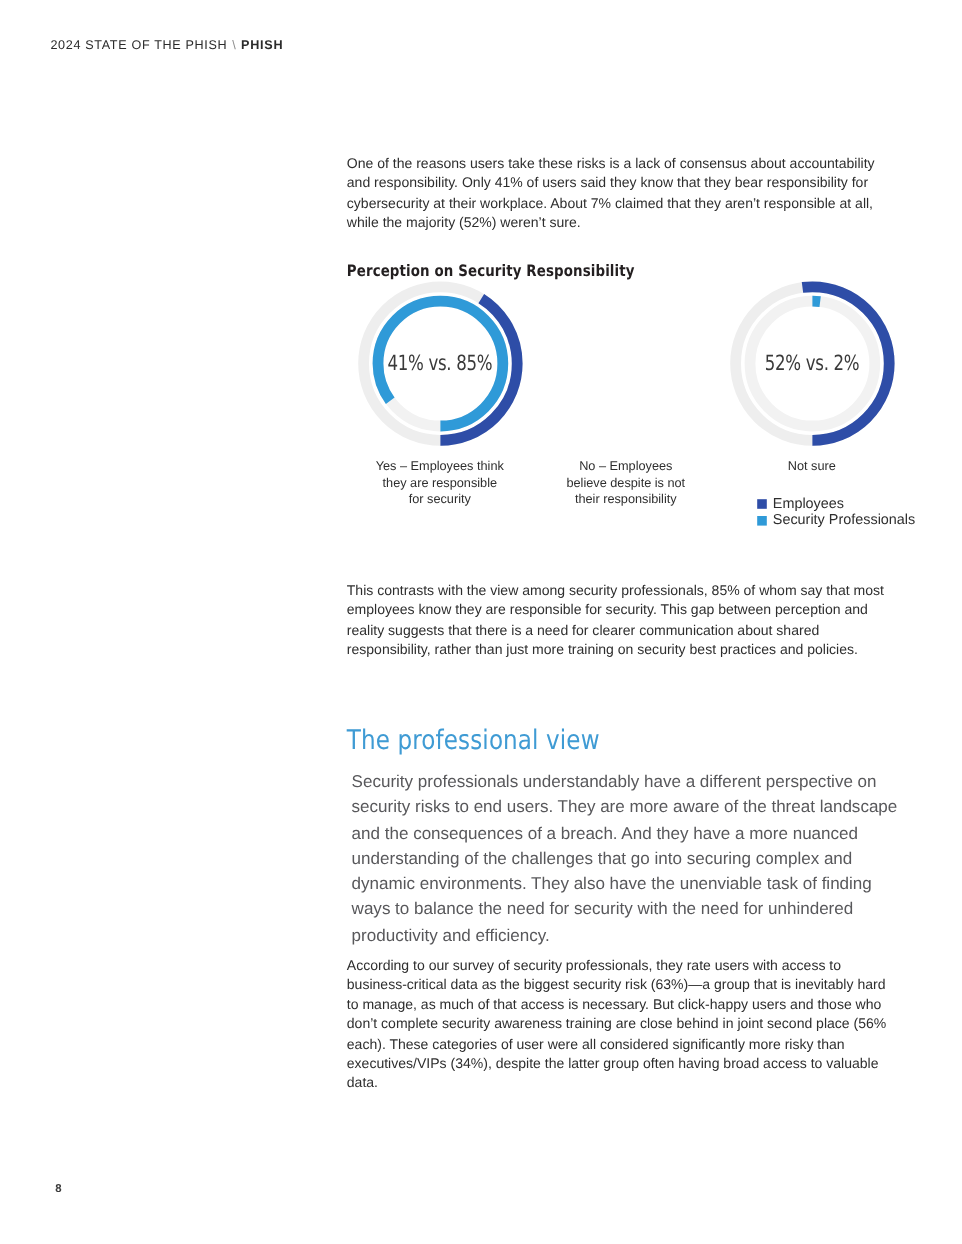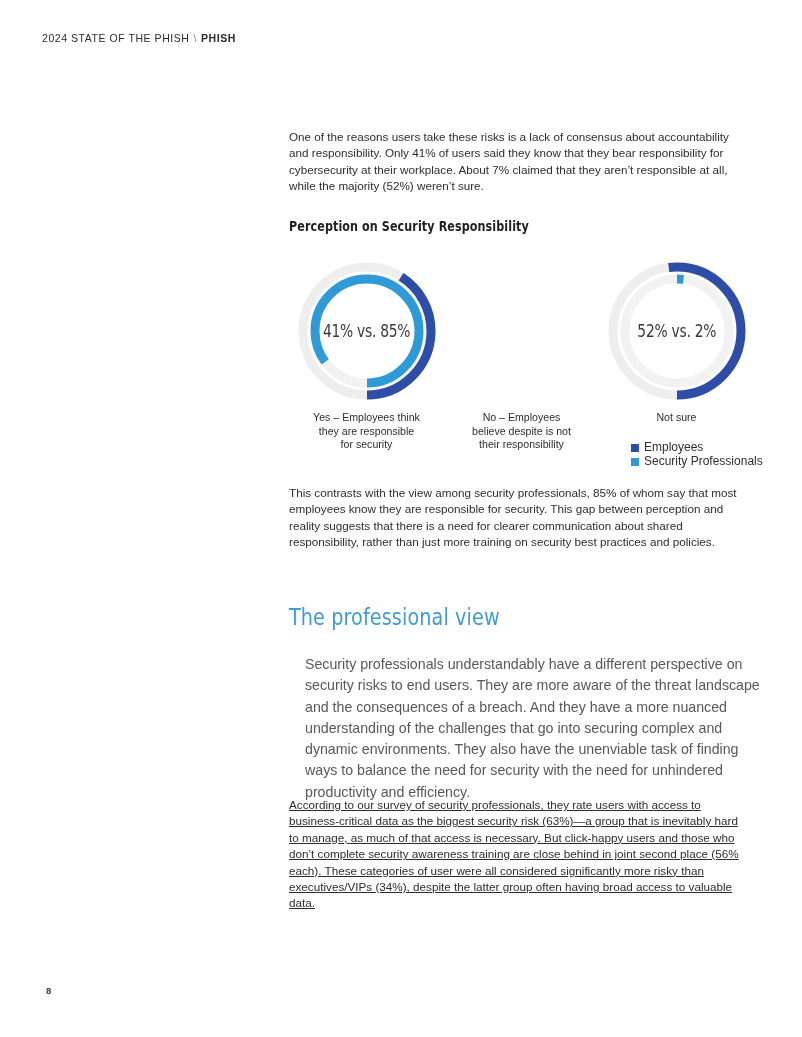--- a/index.html
+++ b/index.html
@@ -63,38 +63,38 @@
   }
   p.body{
     margin:0;
     font-size:11.7px;
     line-height:16.4px;
     color:#2e2e2e;
     text-align:left;
   }
   .p-intro{top:129px;position:absolute;width:452px;}
   .p-contrast{top:485px;position:absolute;width:452px;}
-  .p-last{top:797px;position:absolute;width:455px;text-decoration:underline;}
+  .p-last{top:797px;position:absolute;width:455px;}
 
   .chart-title{
     position:absolute;
     top:219px;
     font-size:13.2px;
     font-weight:bold;
     color:#231f20;
     font-family:"DejaVu Sans Condensed","Liberation Sans Narrow","Liberation Sans",sans-serif;
     letter-spacing:.1px;
     transform:scaleX(.94);
     transform-origin:left top;
   }
 
   
   .charts{
     position:absolute;
-    top:256px;
+    top:228px;
     left:0;
     width:455px;
     height:215px;
   }
   .donut-wrap{
     position:absolute;
     top:0;
     width:155px;
     height:150px;
   }
@@ -162,21 +162,21 @@
     font-size:22.5px;
     color:#3f9bd4;
     letter-spacing:.1px;
     transform:scaleX(.95);
     transform-origin:left top;
   }
   .p-lead{
     position:absolute;
     top:638px;
     width:455px;
-    margin:16px;
+    margin:4px;
     font-size:14.2px;
     line-height:21.3px;
     color:#58585b;
   }
 
   
   .pagenum{
     position:absolute;
     left:46px;
     top:985px;

